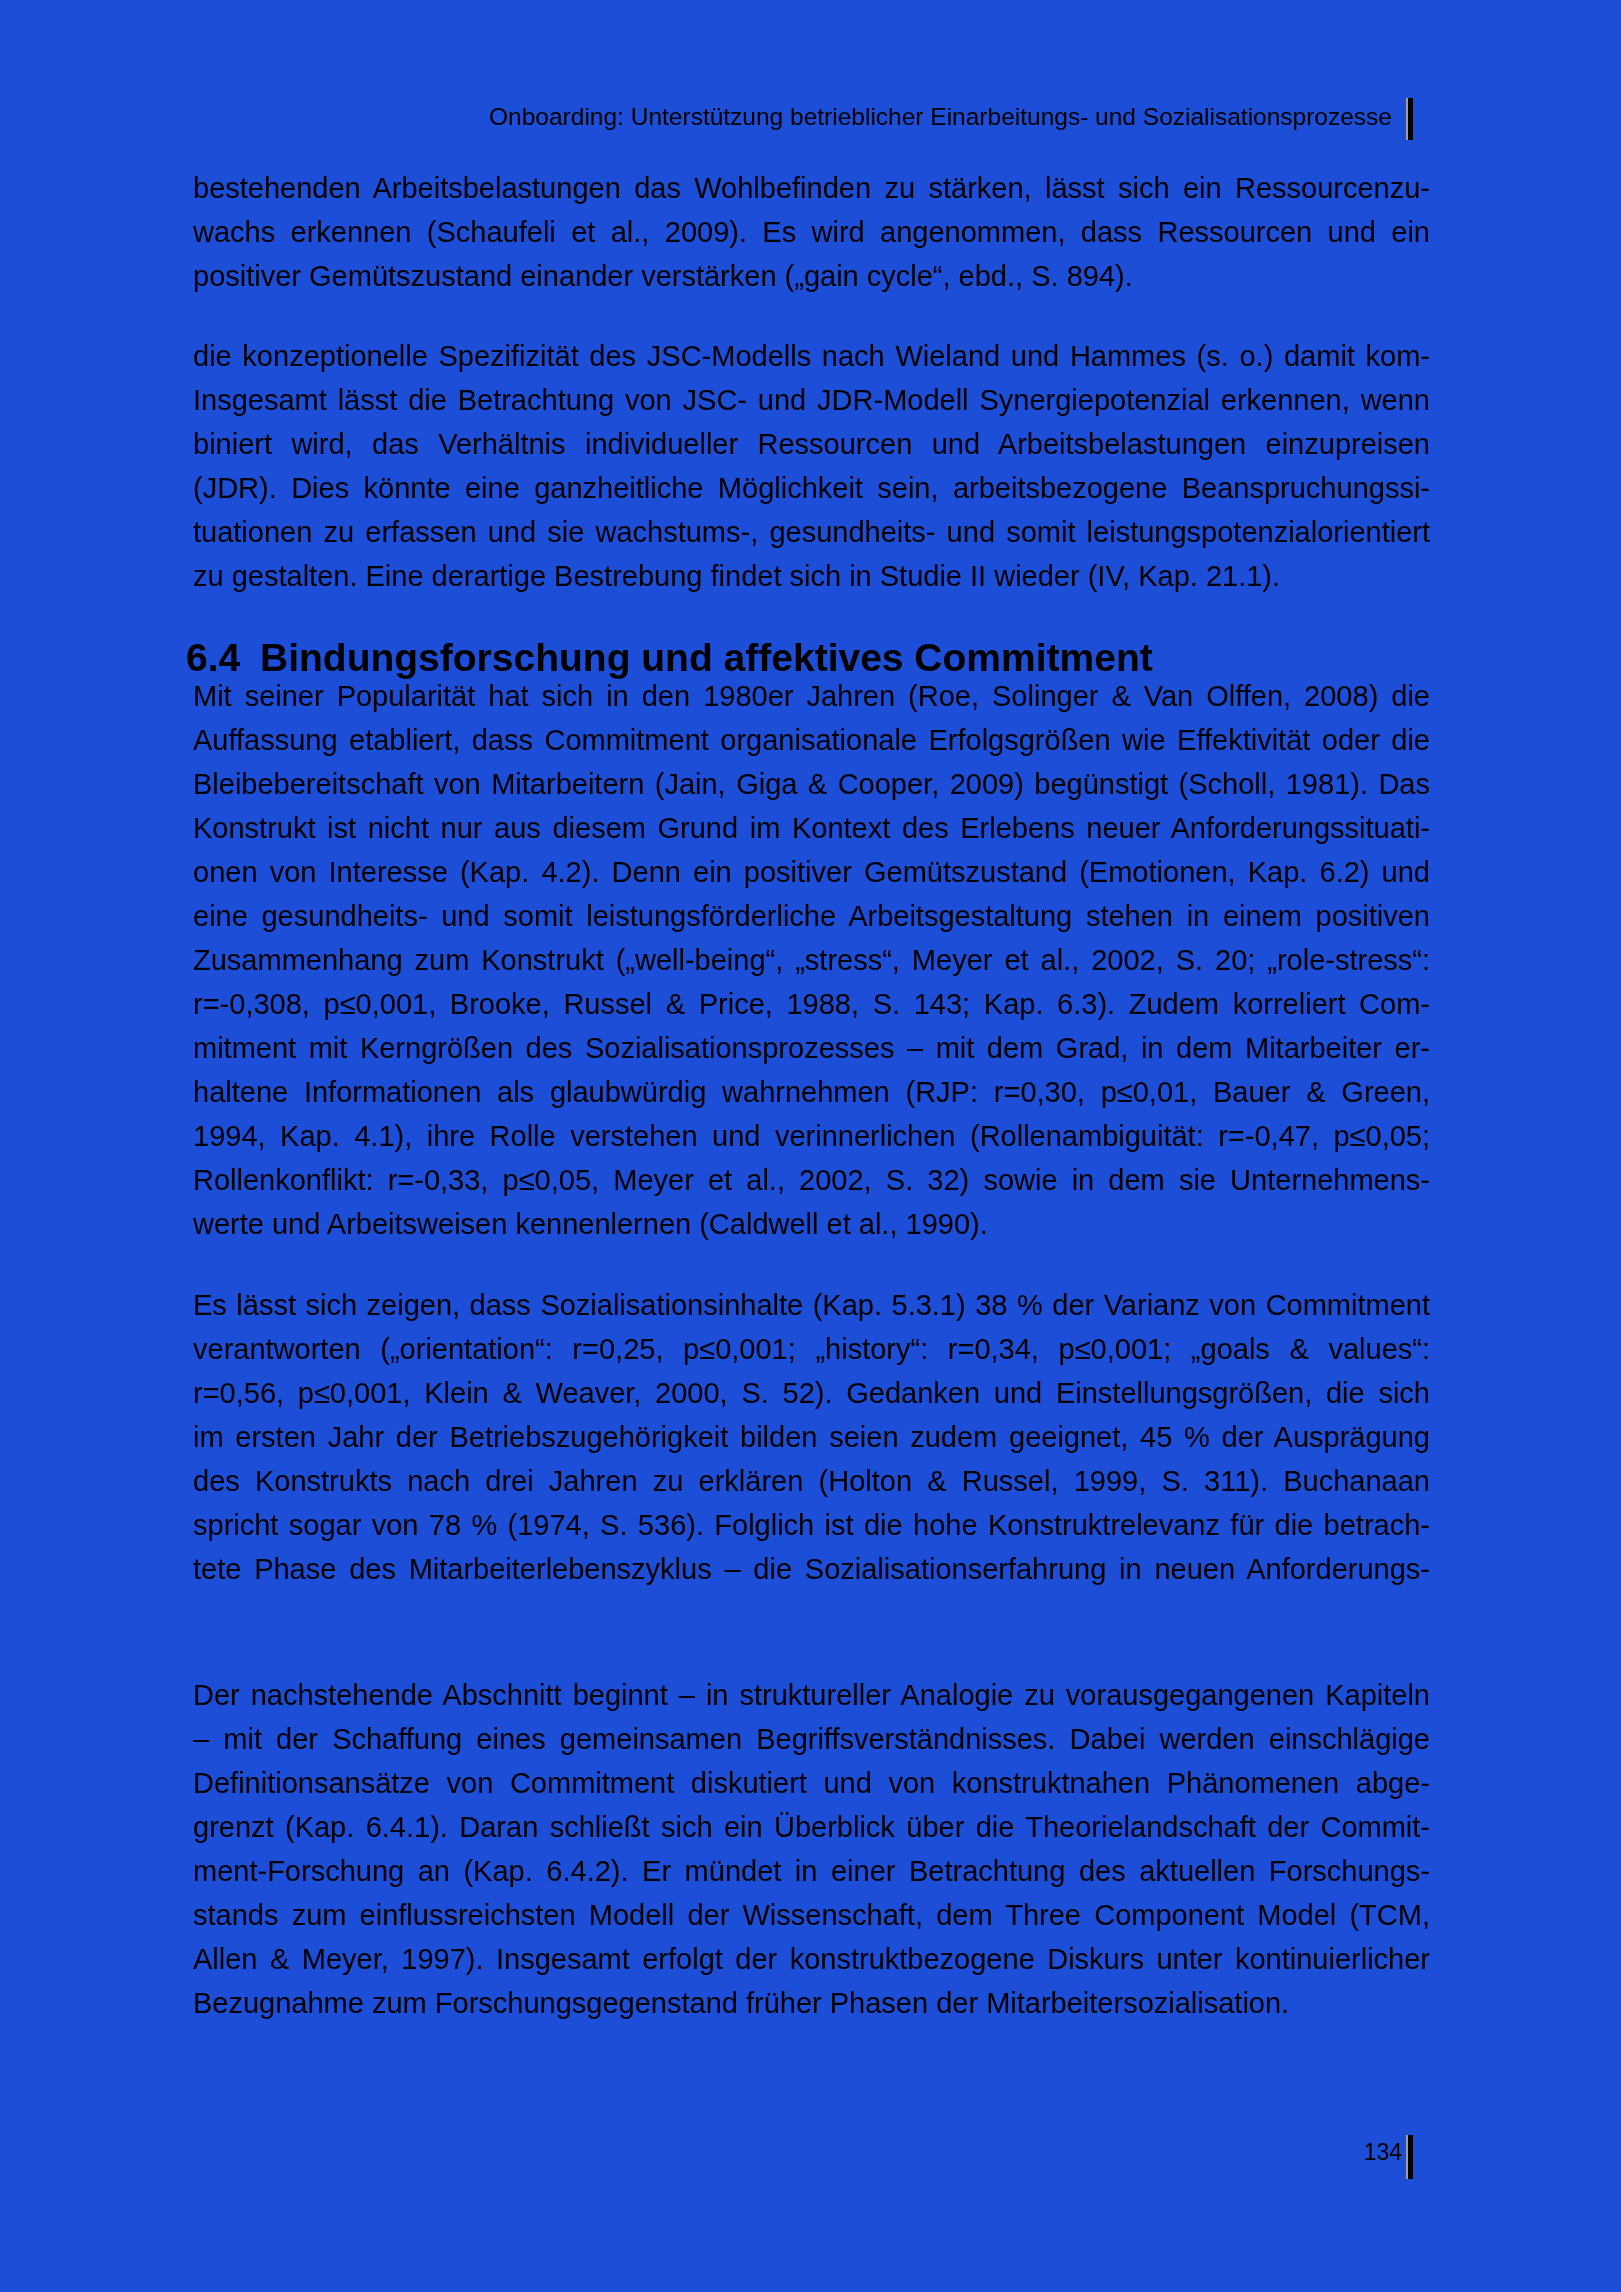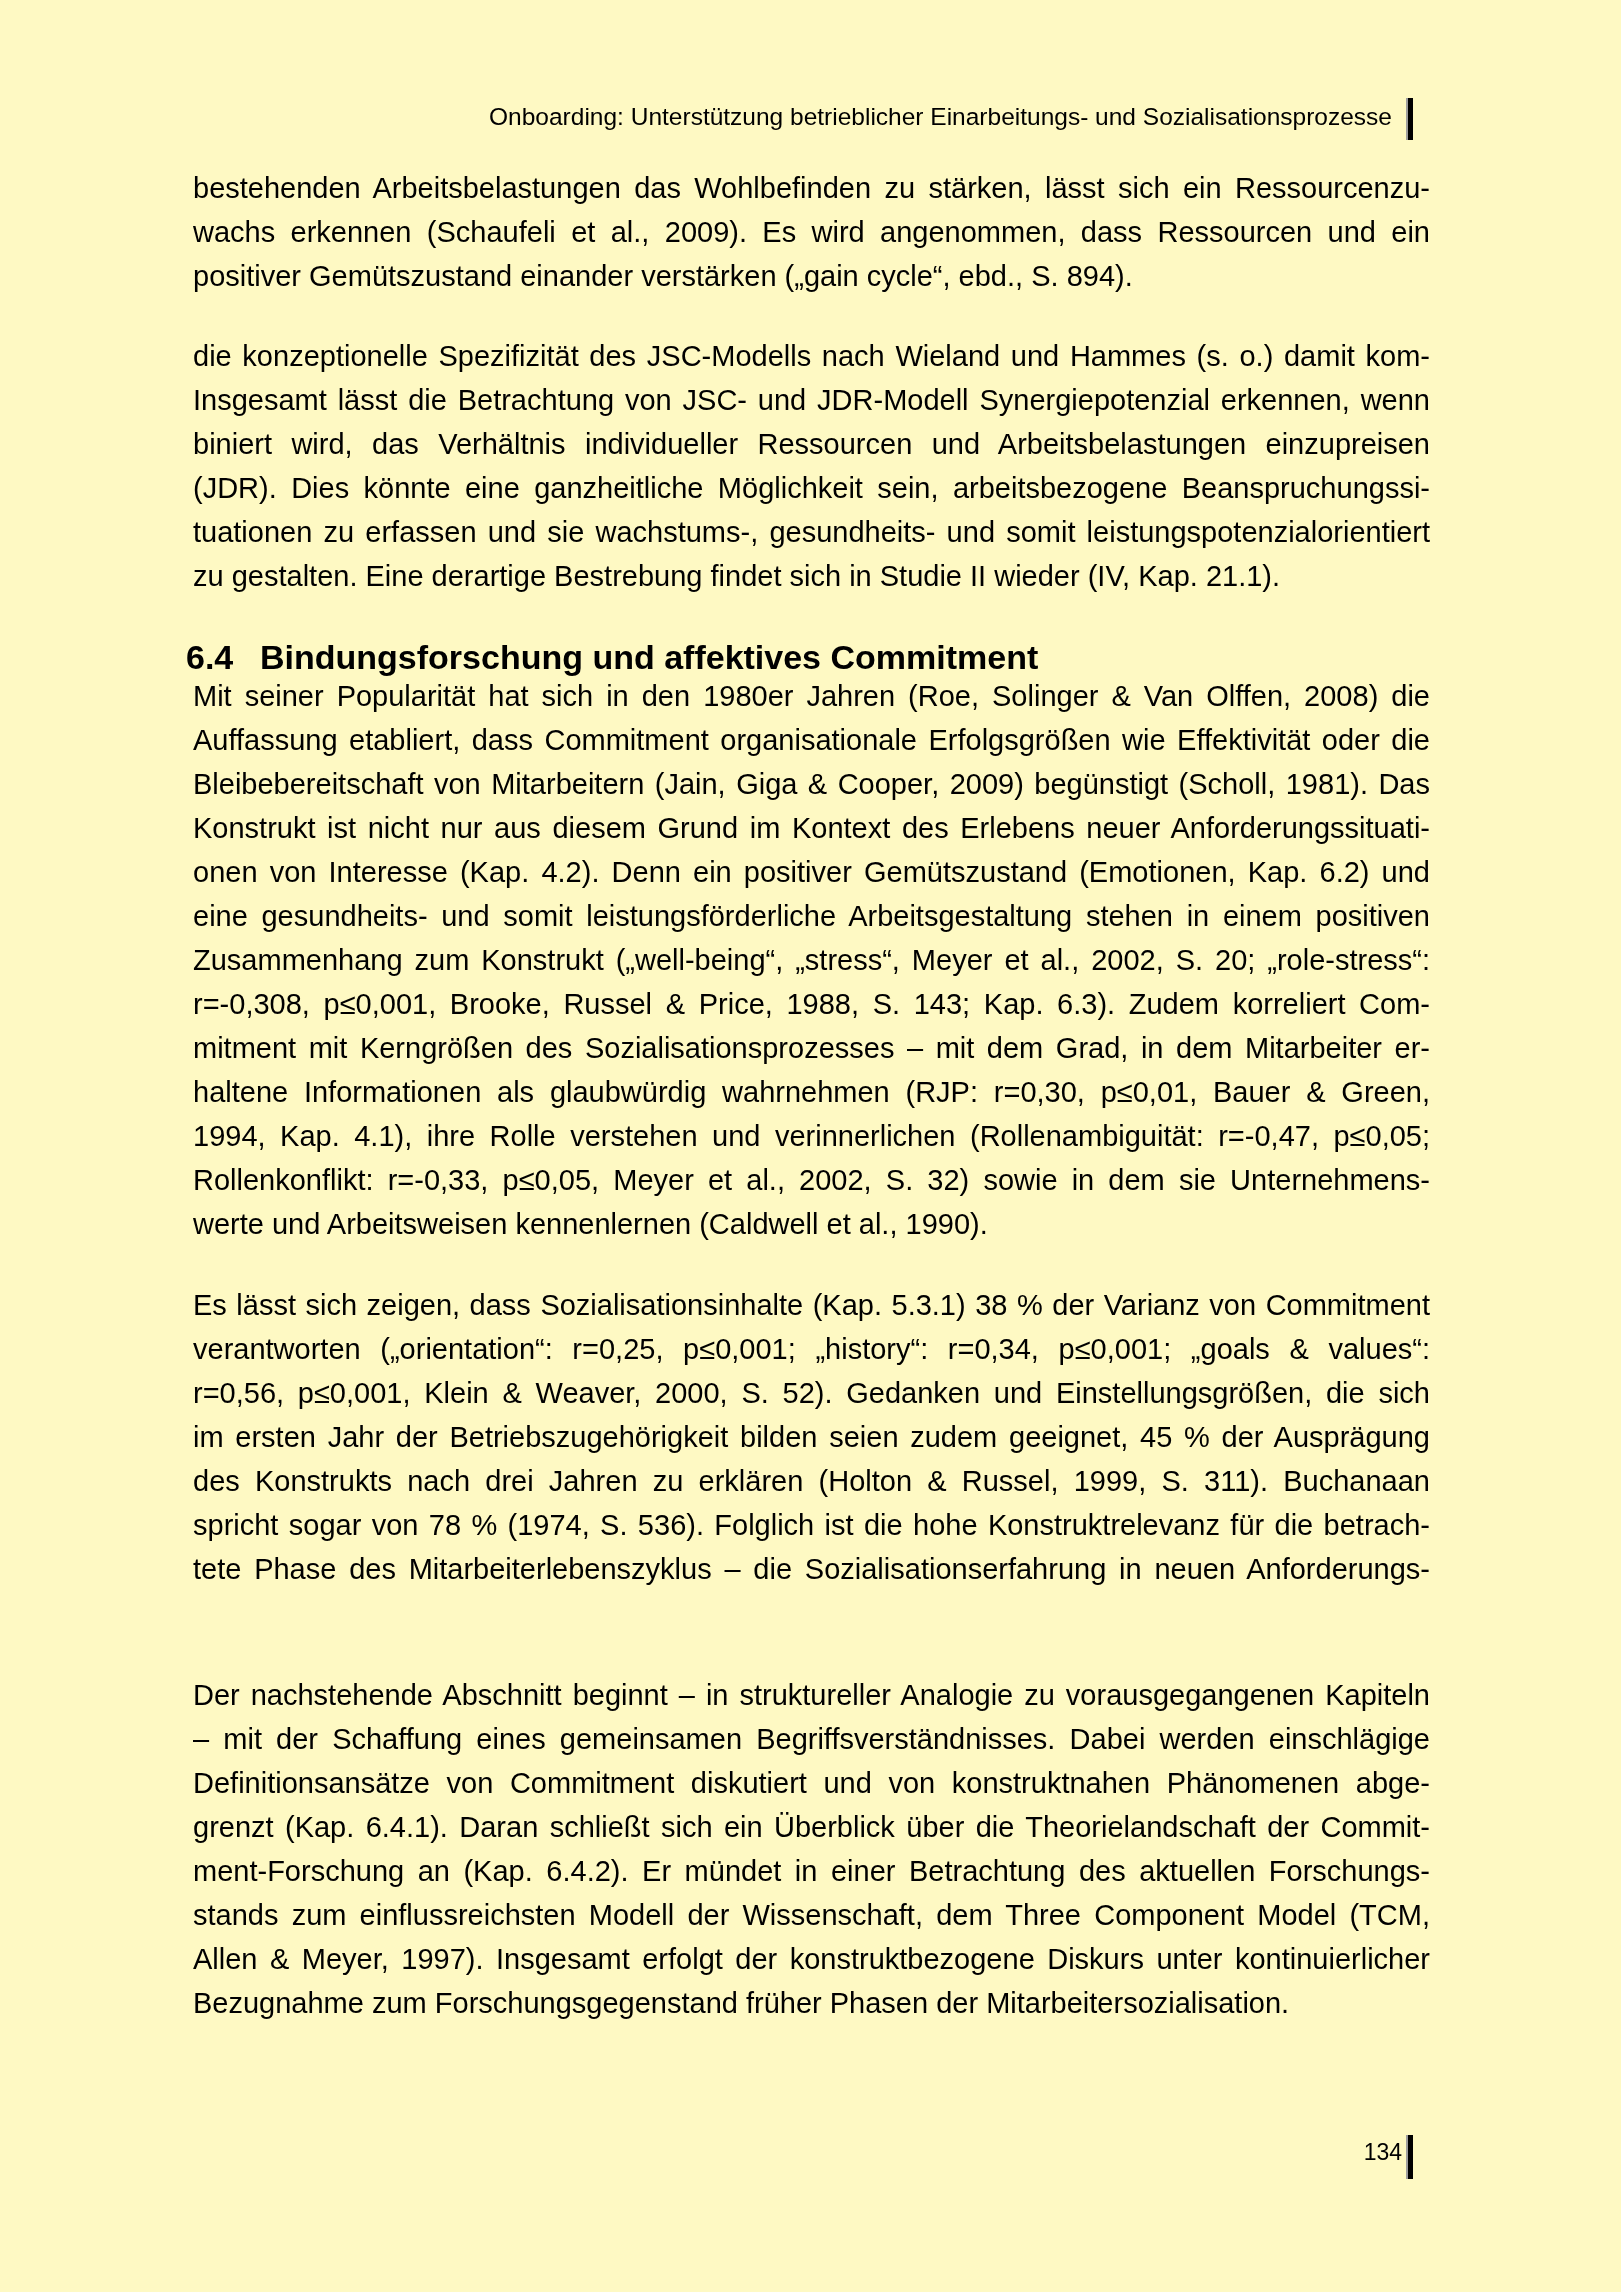--- a/index.html
+++ b/index.html
@@ -4,21 +4,21 @@
 <style>
   html, body { margin: 0; padding: 0; }
   body {
     width: 1621px; height: 2293px;
     background: #ffffff;
     color: #000000;
     font-family: "Liberation Sans", sans-serif;
     position: relative;
     overflow: hidden;
   }
-  .page { position: absolute; inset: 0; background: #fef9c3; }
+  .page { position: absolute; inset: 0; background: #1d4ed8; }
 
   
   .running-head {
     position: absolute;
     top: 102px; left: 193px; width: 1199px;
     font-size: 24.5px; line-height: 29px;
     text-align: right;
     white-space: nowrap;
   }
   .head-bar, .foot-bar {
@@ -38,21 +38,21 @@
   .pline {
     text-align: justify;
     text-align-last: justify;
   }
   .pline.last { text-align-last: left; }
 
   
   .section-heading {
     position: absolute;
     left: 186px; top: 638px; width: 1244px;
-    font-size: 34px; font-weight: bold; line-height: 39px;
+    font-size: 39px; font-weight: bold; line-height: 39px;
     white-space: nowrap;
   }
   .section-heading .secnum { display: inline-block; width: 74px; }
 
   
   .page-number {
     position: absolute;
     top: 2138px; left: 1206px; width: 196px;
     font-size: 23px; line-height: 29px;
     text-align: right;

